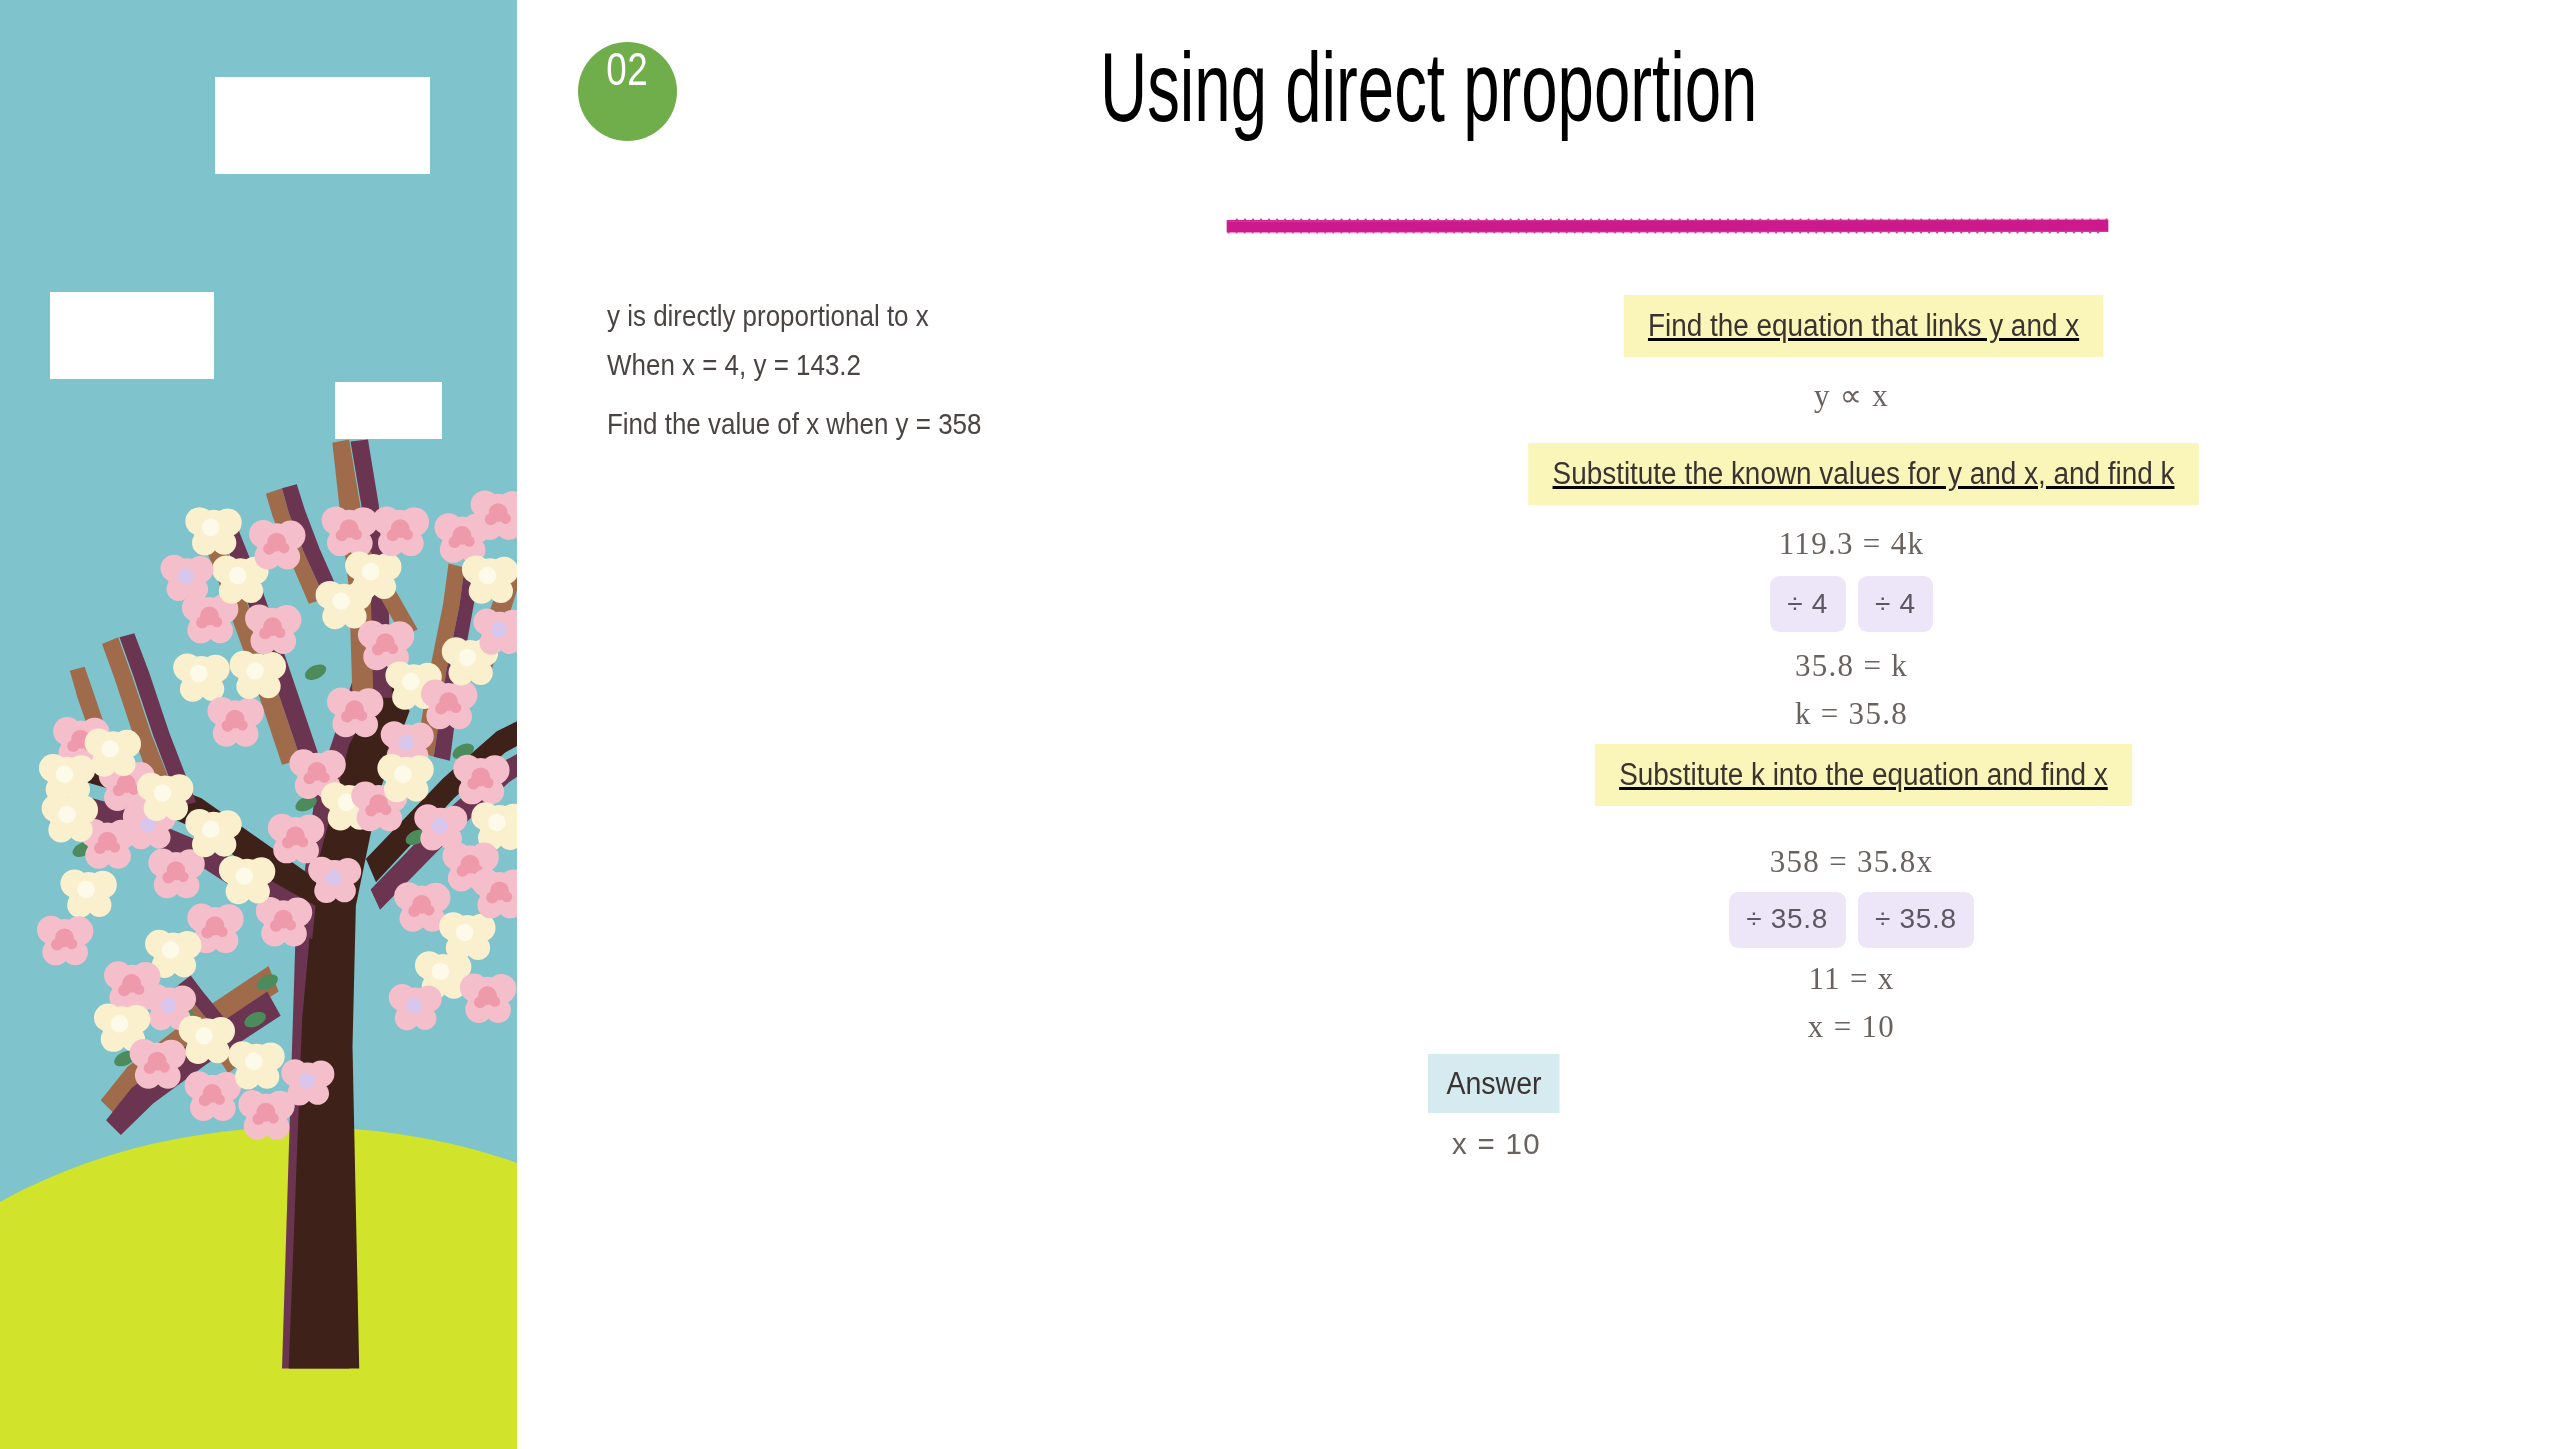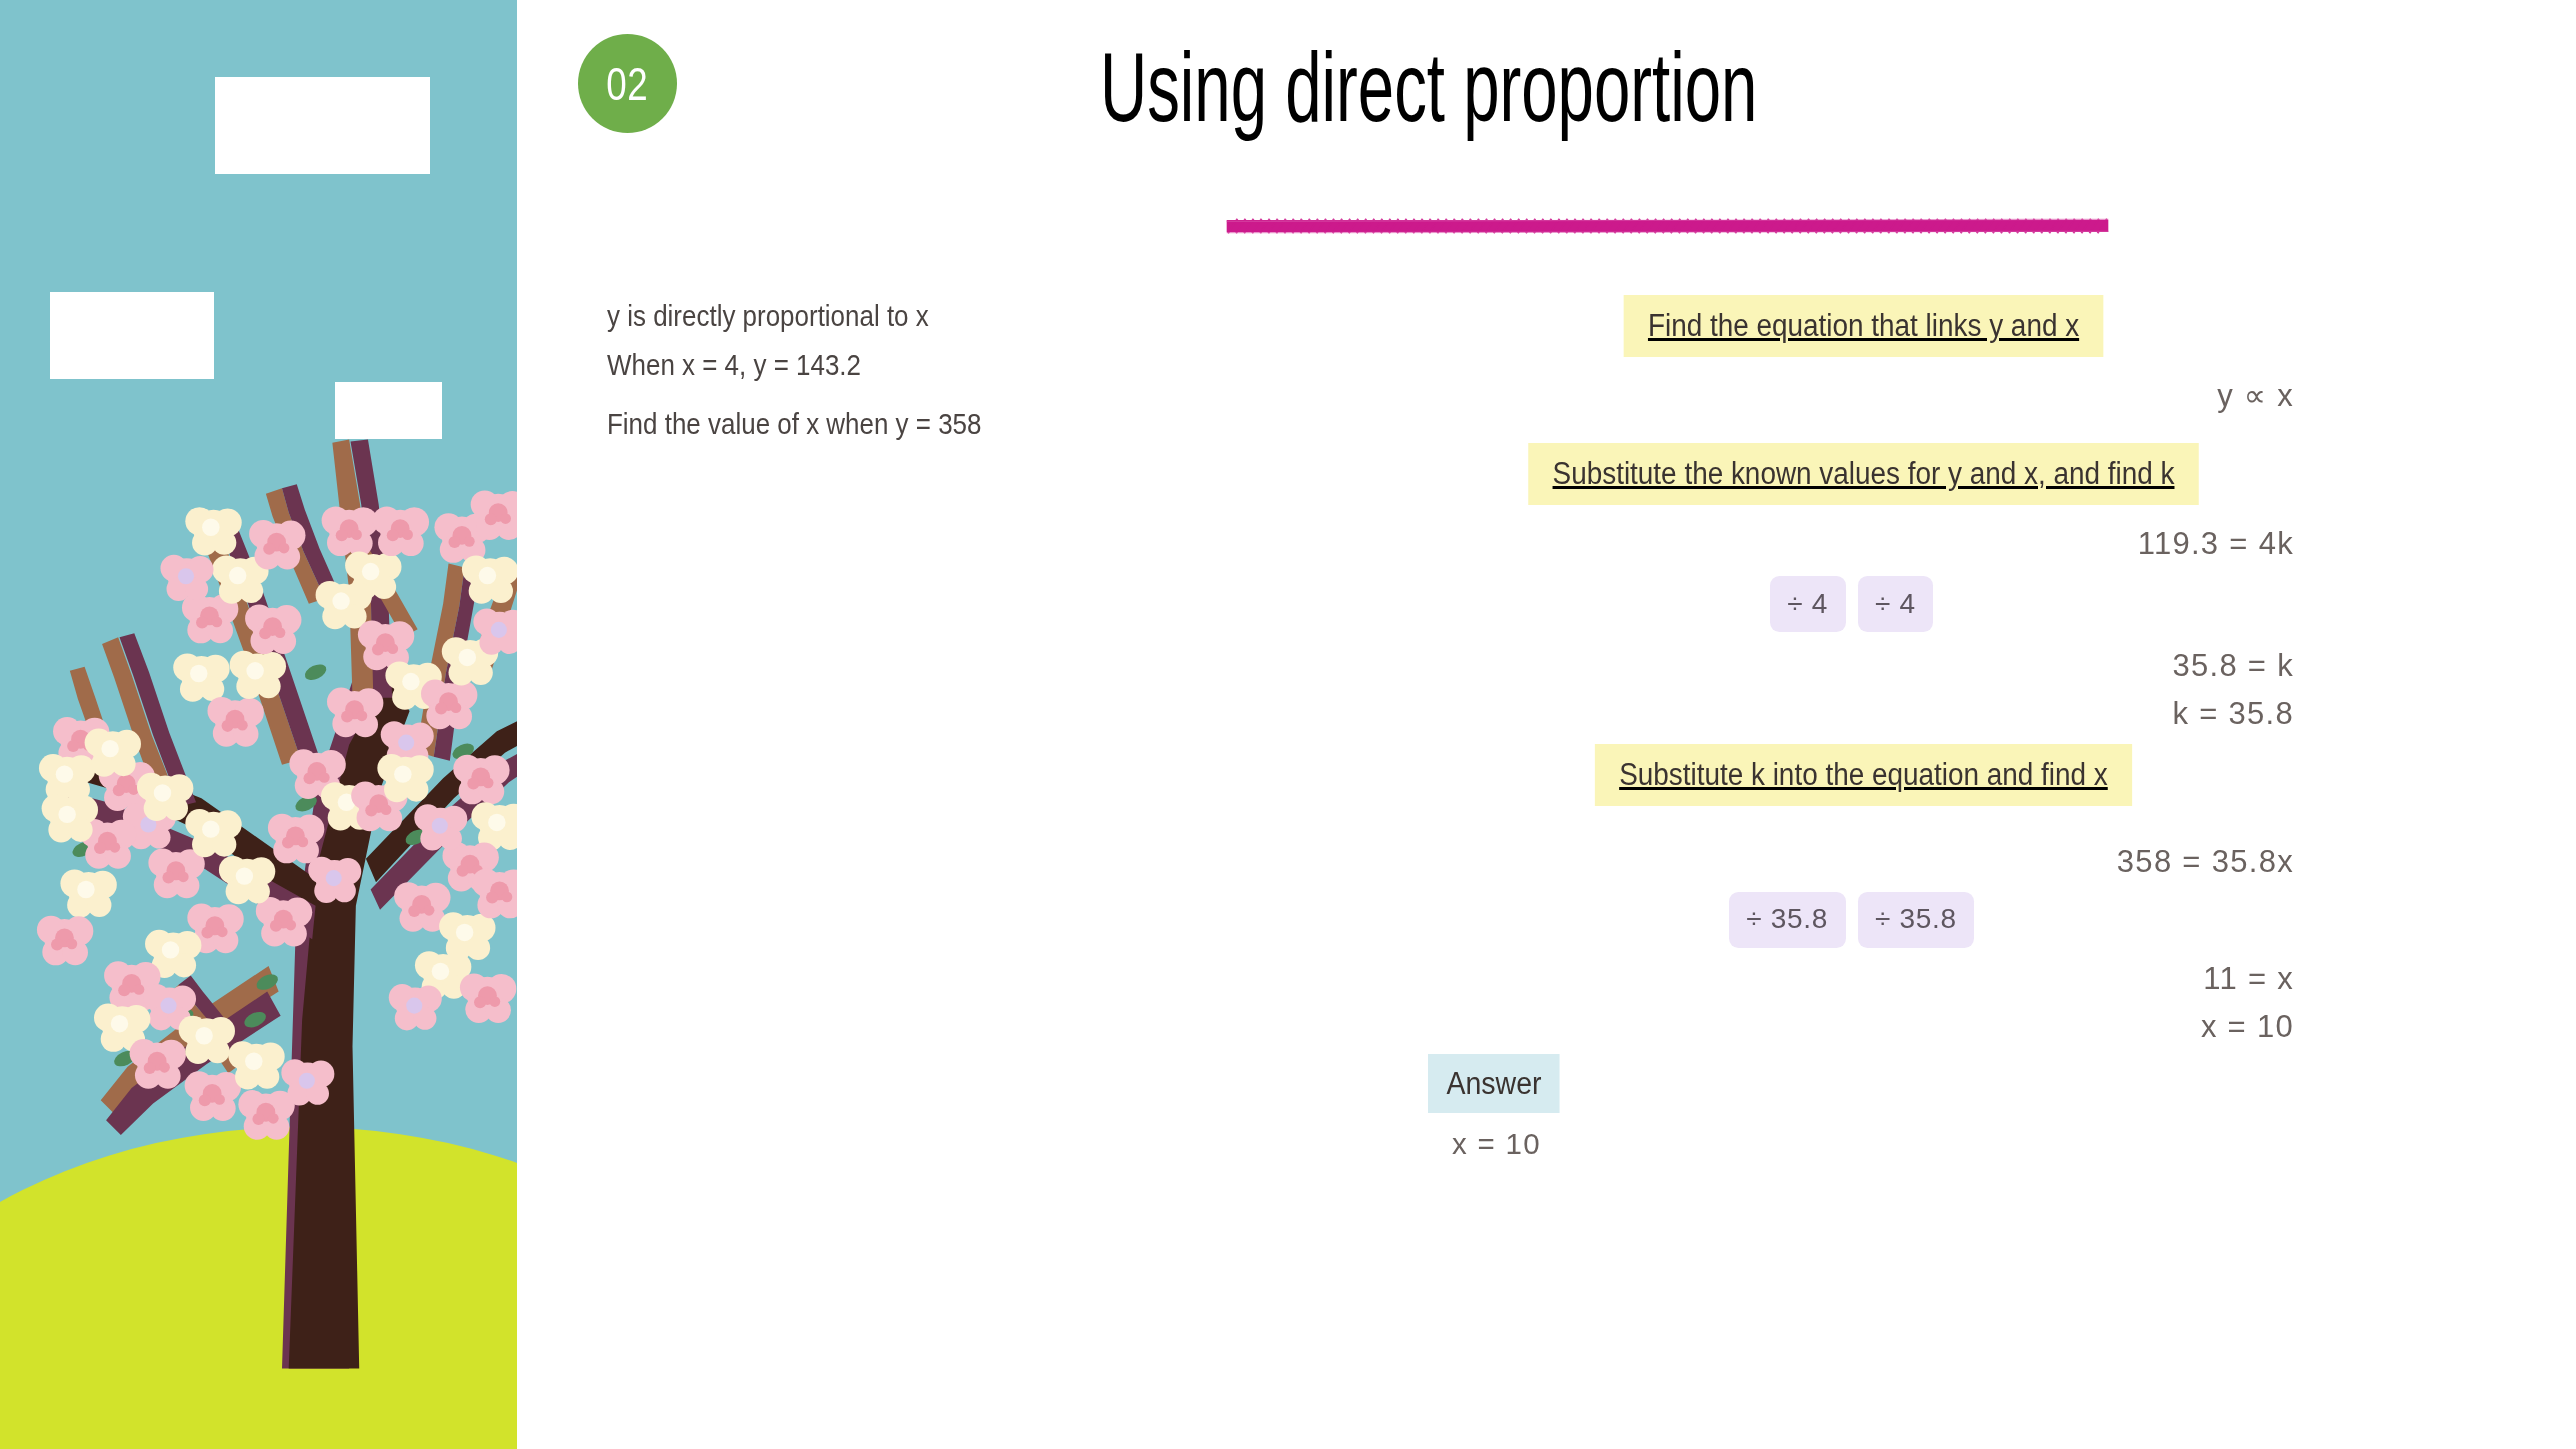--- a/index.html
+++ b/index.html
@@ -57,26 +57,25 @@
 
   #tree-svg {
     position: absolute;
     left: 0; top: 0;
     width: 517px; height: 1449px;
   }
 
   
   #badge {
     position: absolute;
-    left: 578px; top: 34px;
+    left: 578px; top: 42px;
     width: 99px; height: 99px;
     border-radius: 50%;
     background: #6FAE4A;
     display: flex;
-    align-items: center;
     justify-content: center;
   }
   #badge-label {
     color: #ffffff;
     font-size: 46px;
     font-weight: 400;
     letter-spacing: 0.7px;
     transform: scaleX(0.80);
     font-family: "Liberation Sans", sans-serif;
   }
@@ -132,26 +131,26 @@
     width: max-content;
     white-space: nowrap;
     transform: scaleX(0.90);
   }
   .hl-wrap { display: flex; justify-content: center; text-decoration: underline; }
   .hl-wrap.w1 { justify-content: flex-start; margin-left: 24px; }
   .hl-wrap.w2 { justify-content: flex-start; margin-left: 24px; }
   .hl-wrap.w3 { justify-content: center; margin-left: 24px; }
 
   .math-line {
-    text-align: right;
+    text-align: center;
     color: #6A625F;
     font-size: 31px;
     line-height: 1.0;
     white-space: nowrap;
-    font-family: Liberation Sans, sans-serif;
+    font-family: Liberation Serif, serif;
     letter-spacing: 1.3px;
   }
 
   .op-row {
     display: flex;
     justify-content: center;
     gap: 12px;
   }
   .op-box {
     background: #EDE5F8;

